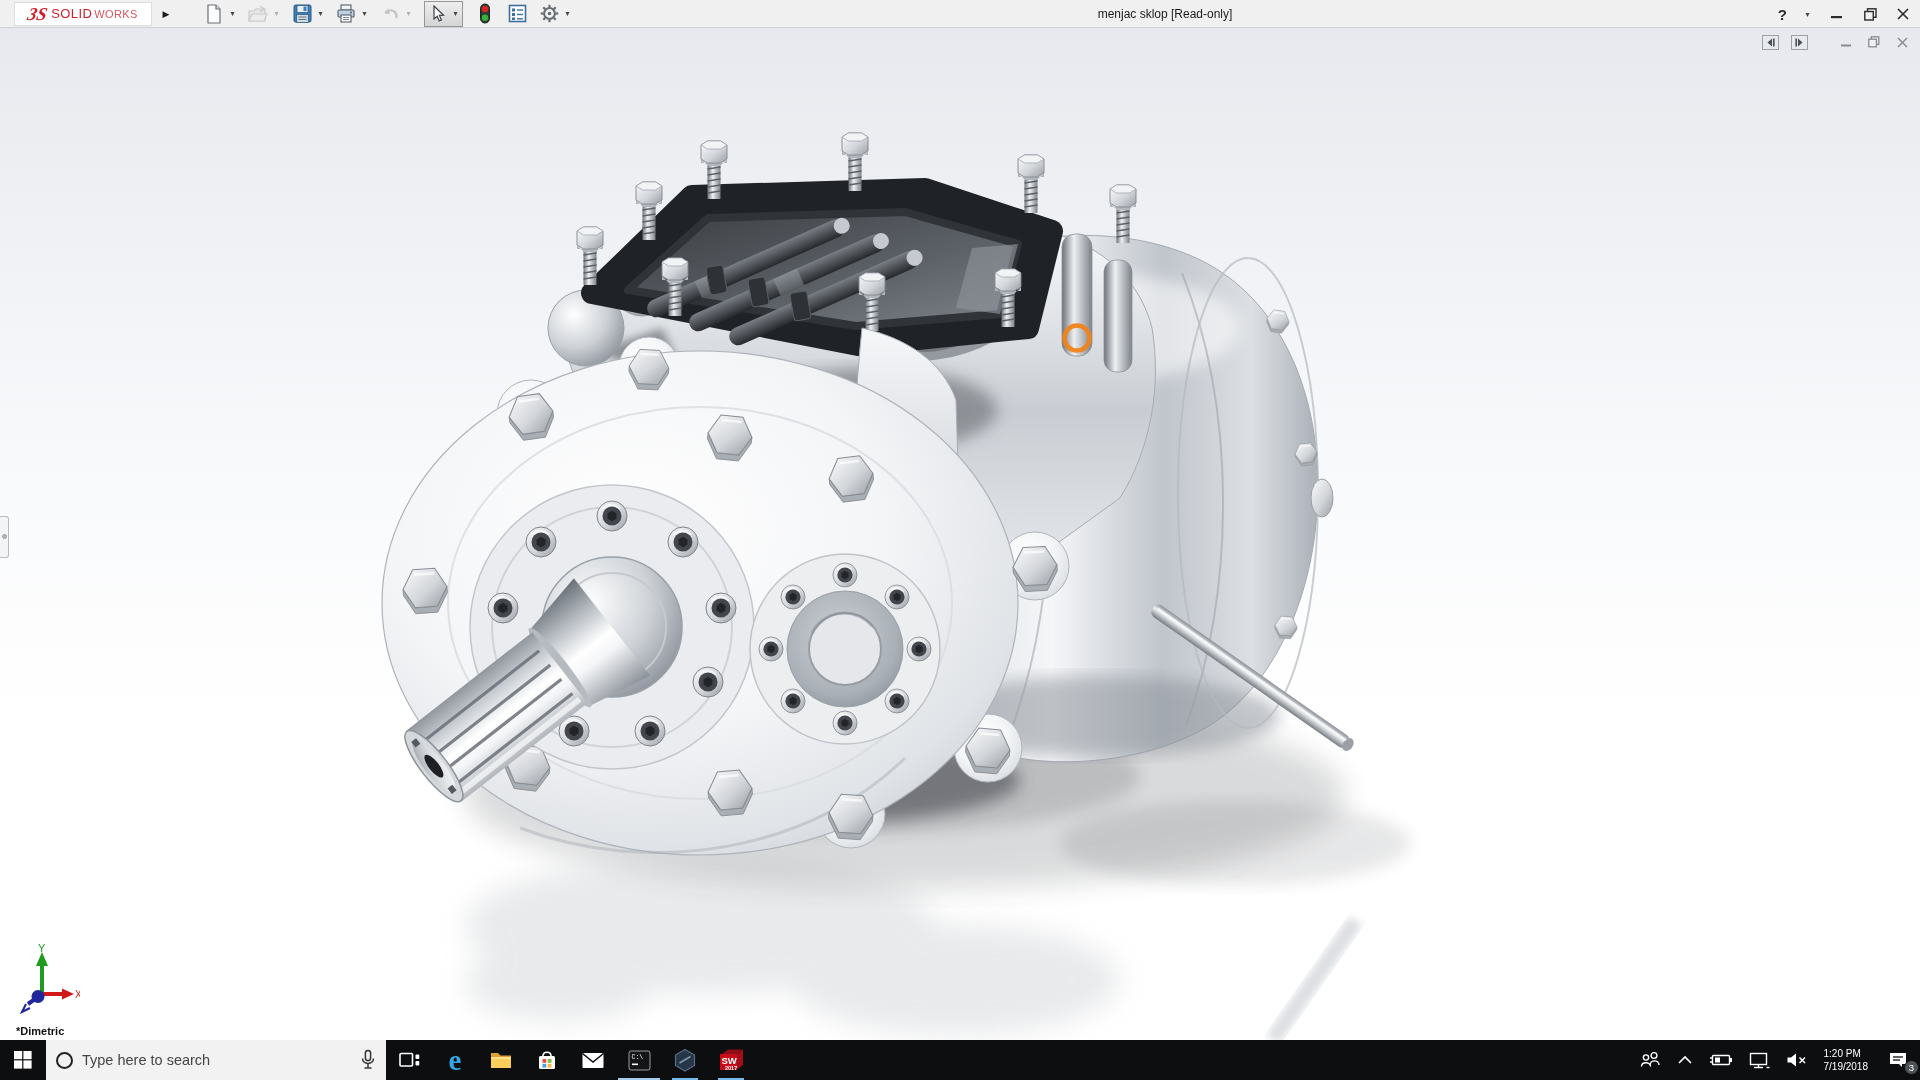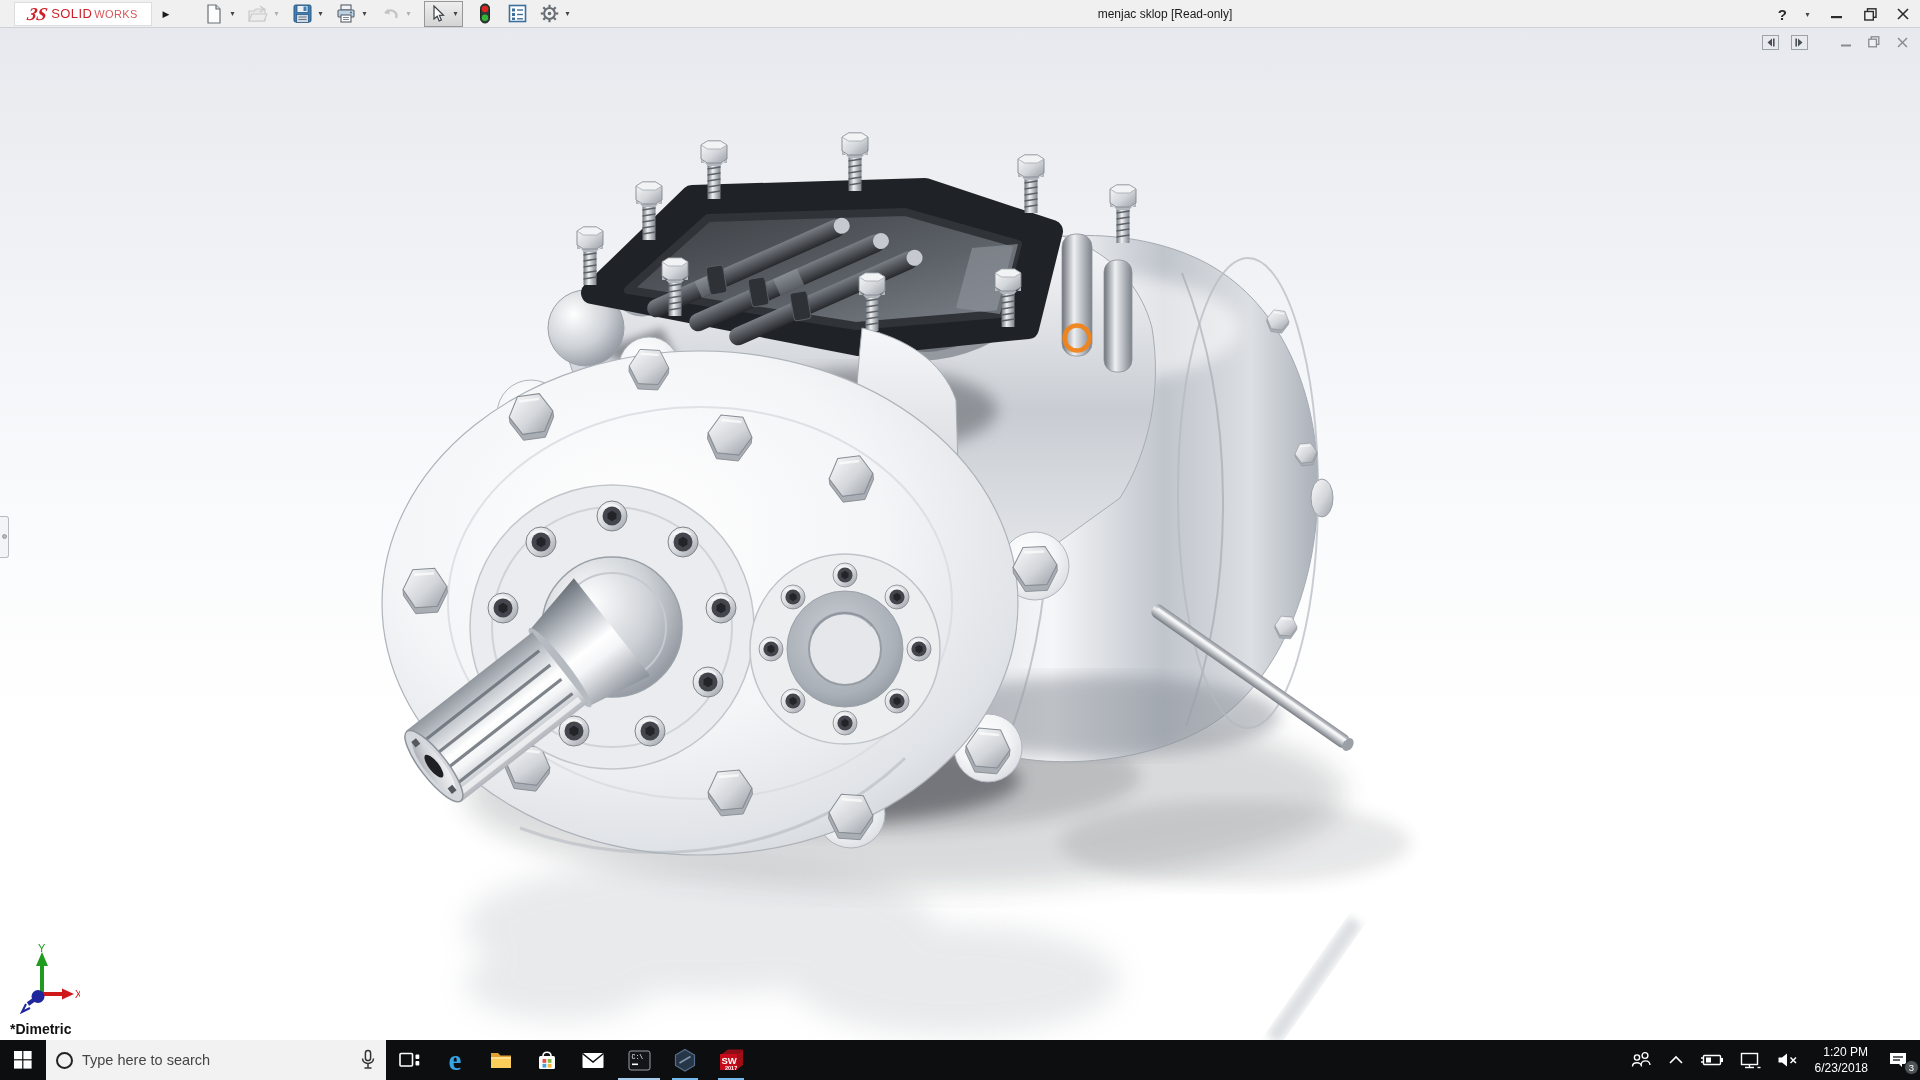--- a/index.html
+++ b/index.html
@@ -40,37 +40,37 @@
     background:linear-gradient(180deg,#e7e9ee 0%,#edeff3 15%,#f8f9fb 42%,#ffffff 68%,#ffffff 100%);}
   .doc-controls{position:absolute;top:6px;right:10px;display:flex;align-items:center;gap:12px;z-index:5;}
   .pane-btn{width:17px;height:15px;border:1px solid #9ba1a8;display:flex;align-items:center;justify-content:center;background:transparent;}
   .dc{display:flex;align-items:center;justify-content:center;width:16px;height:16px;}
   .splitter-tab{position:absolute;left:0;top:488px;width:9px;height:42px;background:#f3f4f6;
     border:1px solid #b7babf;border-left:none;border-radius:0 3px 3px 0;z-index:5;}
   .splitter-tab .dot{position:absolute;left:2px;top:17px;width:5px;height:5px;border-radius:50%;
     background:#b4b7bb;border:1px solid #9a9da2;}
   .graphics{position:absolute;inset:0;}
   .triad{position:absolute;left:16px;bottom:26px;z-index:4;}
-  .view-label{position:absolute;left:10px;bottom:3px;font-size:14px;font-weight:600;color:#111;z-index:4;}
+  .view-label{position:absolute;left:16px;bottom:3px;font-size:11px;font-weight:600;color:#111;z-index:4;}
 
   
   .taskbar{position:absolute;bottom:0;left:0;width:1920px;height:40px;background:var(--taskbar-bg);
     display:flex;align-items:stretch;z-index:10;}
   .tb-btn{width:46px;display:flex;align-items:center;justify-content:center;position:relative;}
   .search{width:340px;background:#f2f2f2;display:flex;align-items:center;padding:0 10px;gap:9px;}
   .search-circle{width:17px;height:17px;border:2px solid #222;border-radius:50%;flex:0 0 auto;}
   .search input{flex:1;border:none;background:transparent;outline:none;font-size:14.5px;
     color:#c2410c;font-family:"Liberation Sans",sans-serif;}
   .search input::placeholder{color:#454545;opacity:1;}
   .running::after{content:"";position:absolute;bottom:0;left:50%;transform:translateX(-50%);
     width:26px;height:2.5px;background:var(--running-underline);}
   .running-wide::after{width:42px;background:#a6cdee;}
   .tray{margin-left:auto;display:flex;align-items:center;}
   .tray-btn{height:40px;display:flex;align-items:center;justify-content:center;padding:0 8px;position:relative;}
-  .clock{text-align:right;font-size:12px;color:#fff;line-height:1.35;padding:0 8px;cursor:default;}
+  .clock{text-align:left;font-size:10px;color:#fff;line-height:1.35;padding:0 8px;cursor:default;}
   .badge{position:absolute;right:1px;bottom:5px;width:15px;height:15px;border-radius:50%;
     background:#4d5257;color:#fff;font-size:9.5px;display:flex;align-items:center;justify-content:center;
     border:1.5px solid #0d0e10;}
 </style>
 </head>
 <body>
 
 <div id="screen">
 
   <div class="titlebar">
@@ -650,21 +650,21 @@
       </div>
       <div class="tray-btn">
         <svg width="22" height="16" viewBox="0 0 22 16">
           <polygon points="1.5,5.5 5,5.5 10,1.5 10,14.5 5,10.5 1.5,10.5" fill="#fff"></polygon>
           <line x1="13.5" y1="5.5" x2="19" y2="11" stroke="#fff" stroke-width="1.5"></line>
           <line x1="19" y1="5.5" x2="13.5" y2="11" stroke="#fff" stroke-width="1.5"></line>
         </svg>
       </div>
       <div class="clock">
         <div>1:20 PM</div>
-        <div>6/23/2018</div>
+        <div>7/19/2018</div>
       </div>
       <div class="tray-btn" style="width:44px;">
         <svg width="20" height="18" viewBox="0 0 20 18">
           <path d="M2,2 L18,2 L18,13 L14,13 L14,16 L11,13 L2,13 Z" fill="#fff"></path>
           <line x1="5" y1="6" x2="15" y2="6" stroke="#0d0e10" stroke-width="1.3"></line>
           <line x1="5" y1="9" x2="12" y2="9" stroke="#0d0e10" stroke-width="1.3"></line>
         </svg>
         <span class="badge">3</span>
       </div>
     </div>

